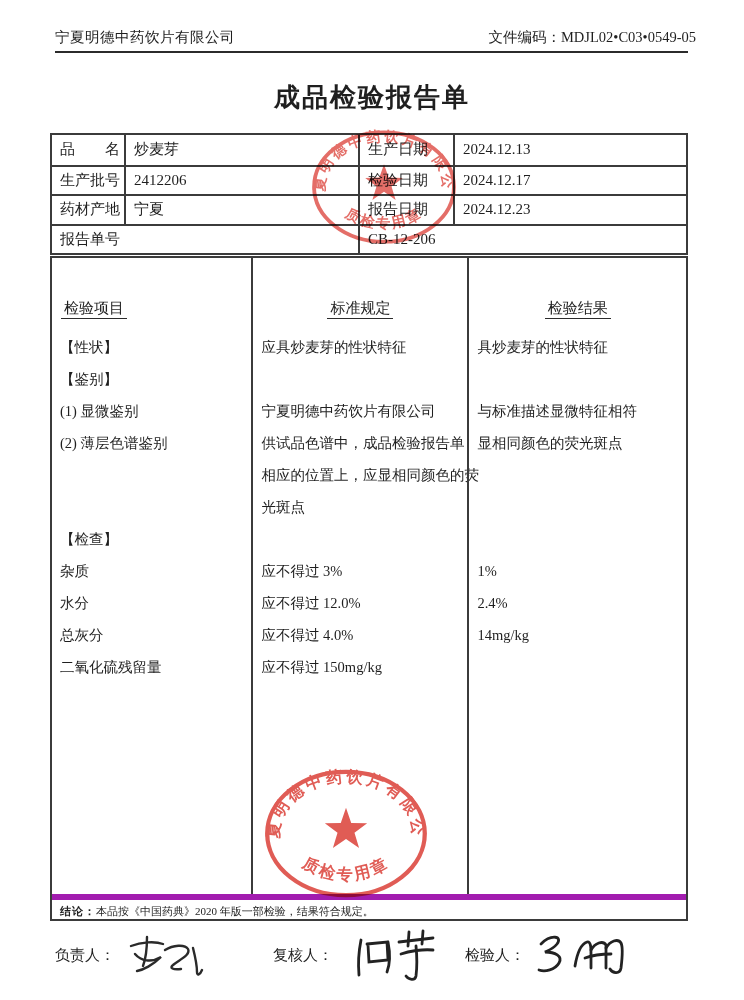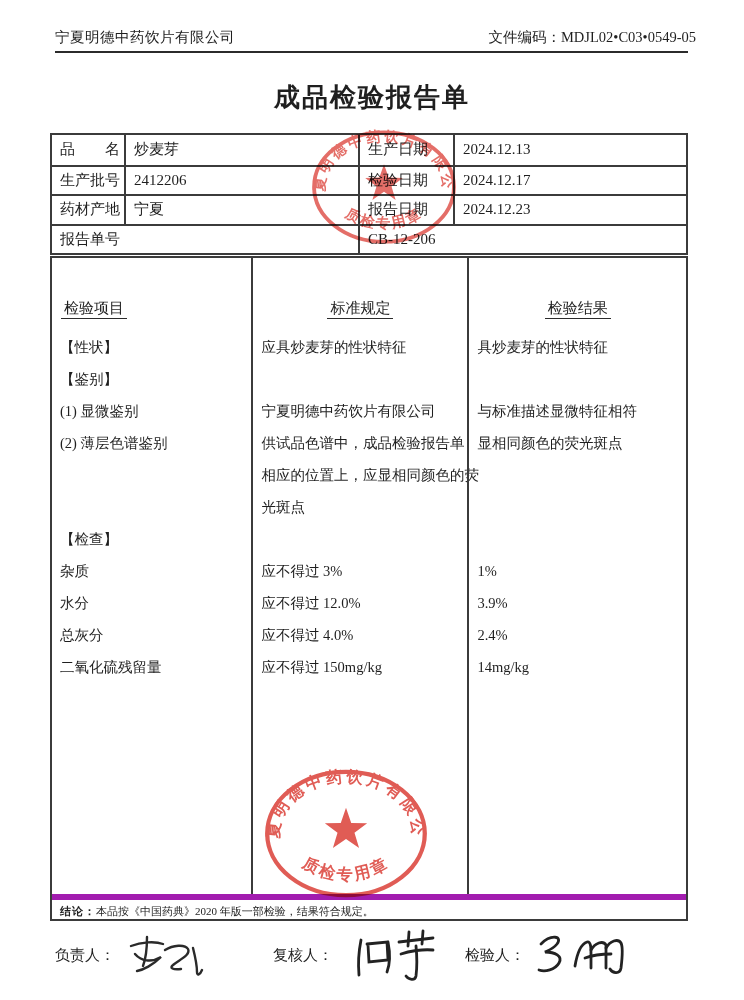--- a/index.html
+++ b/index.html
@@ -111,21 +111,20 @@
       <div class="hdr"><span>检验结果</span></div>
       <div class="lines">
           <div class="line">具炒麦芽的性状特征</div>
           <div class="line">&nbsp;</div>
           <div class="line">与标准描述显微特征相符</div>
           <div class="line">显相同颜色的荧光斑点</div>
           <div class="line">&nbsp;</div>
           <div class="line">&nbsp;</div>
           <div class="line">&nbsp;</div>
           <div class="line">1%</div>
-          <div class="line">3.9%</div>
           <div class="line">2.4%</div>
           <div class="line">14mg/kg</div>
         </div>
     </div>
   </div>
   <div class="t2-conclusion">
     <b>结论：</b><span>本品按《中国药典》2020 年版一部检验，结果符合规定。</span>
   </div>
 </div>
 

